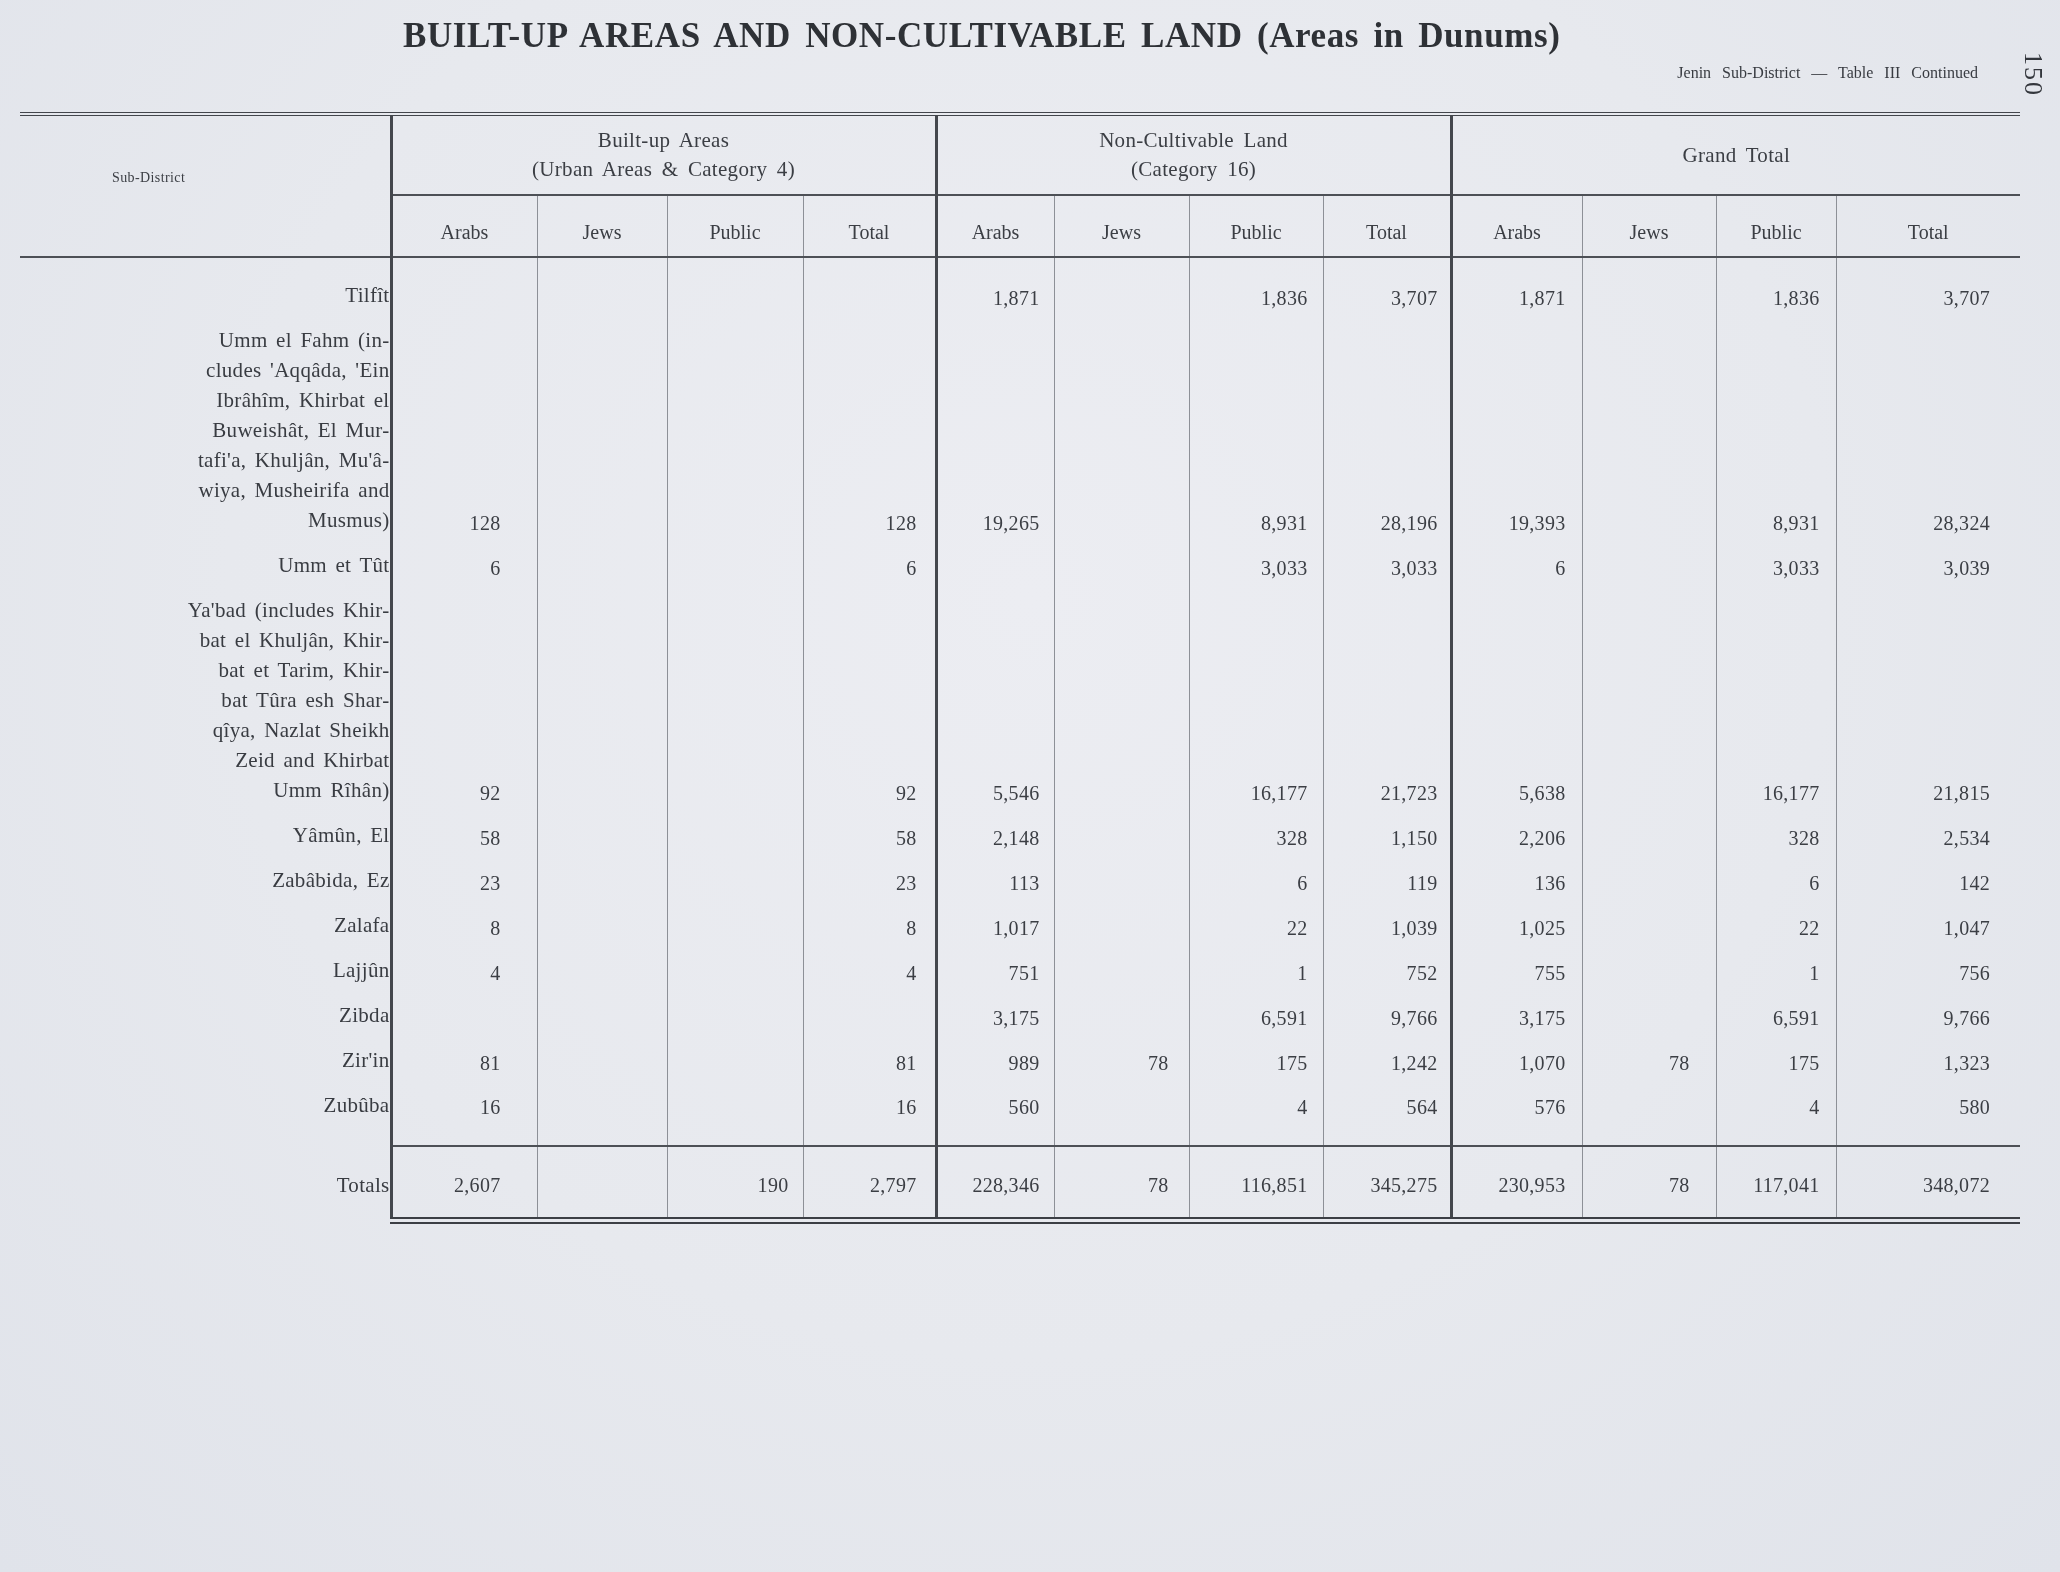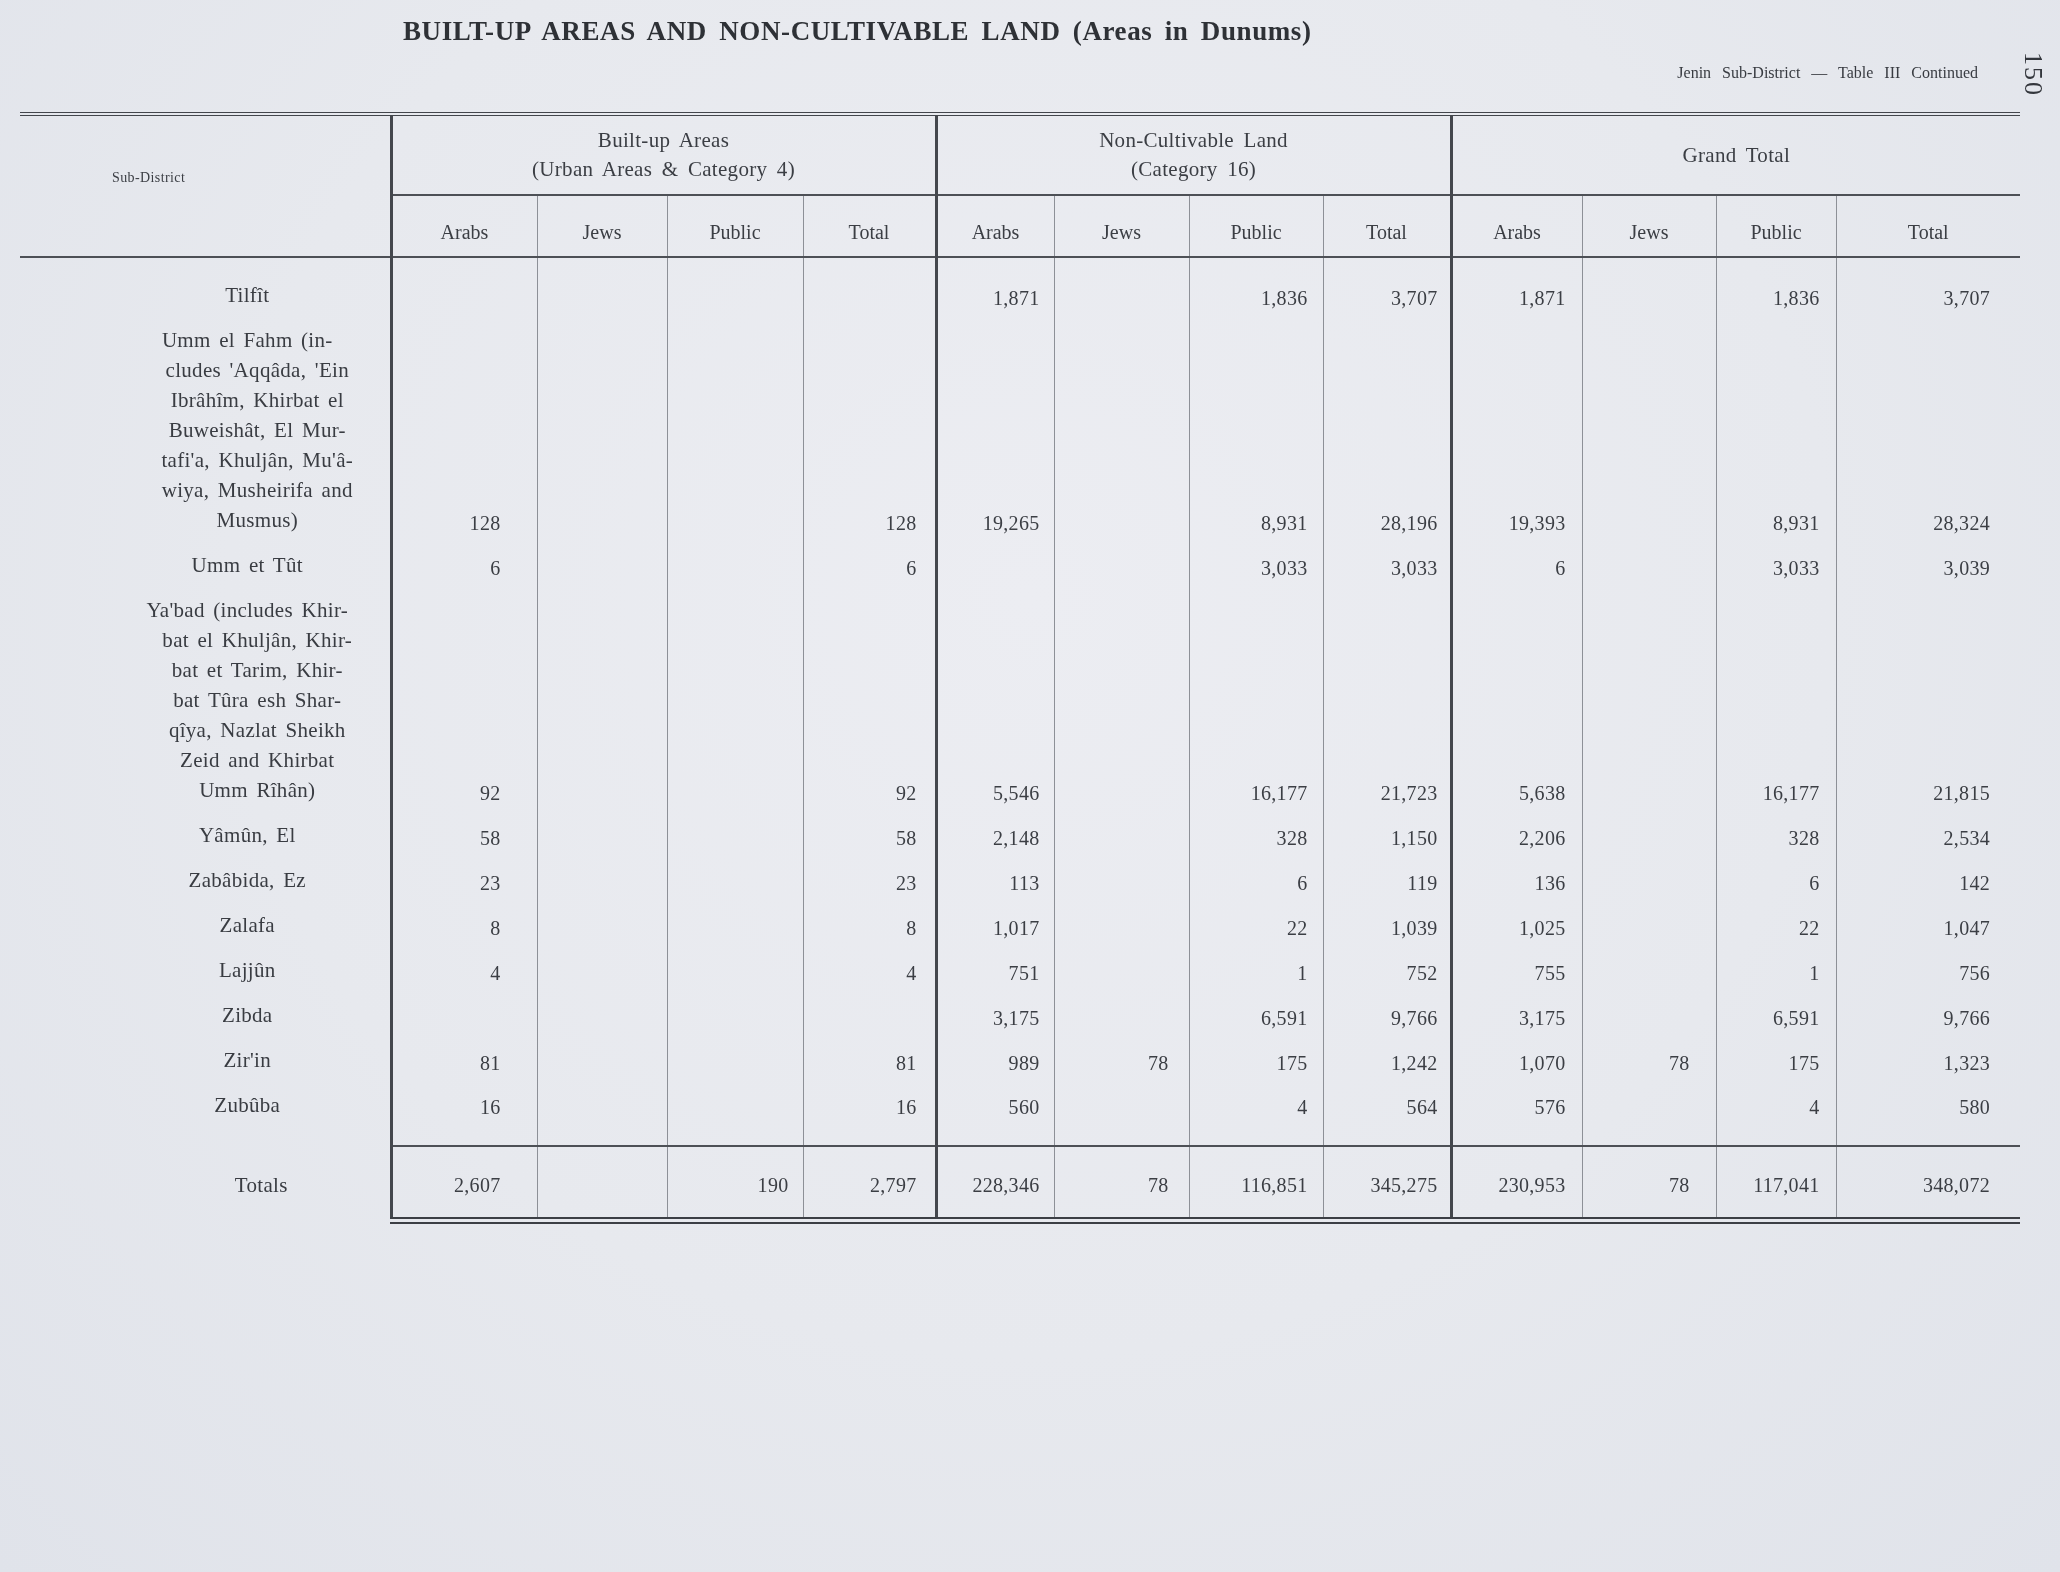--- a/index.html
+++ b/index.html
@@ -9,21 +9,21 @@
     color:#3d4046;
     background:#e6e8ee;
     overflow:hidden;
   }
   .sheet{
     position:relative;width:2060px;height:1572px;
     background:radial-gradient(ellipse at 50% 38%, #ecedf2 0%, #e7e9ee 55%, #e0e3ea 100%);
   }
   .doc-title{
     position:absolute;left:403px;top:16px;
-    font-size:27px;font-weight:bold;color:#2e3136;
+    font-size:35px;font-weight:bold;color:#2e3136;
     letter-spacing:.6px;word-spacing:5px;white-space:nowrap;
   }
   .doc-subtitle{
     position:absolute;right:82px;top:64px;
     font-size:16px;color:#383b41;word-spacing:7px;white-space:nowrap;
   }
   .page-number{
     position:absolute;right:12px;top:52px;
     writing-mode:vertical-rl;
     font-size:26px;color:#33363c;letter-spacing:2px;
@@ -52,21 +52,21 @@
   td.c6,th.c6,td.c7,th.c7,td.c8,th.c8,
   td.c10,th.c10,td.c11,th.c11,td.c12,th.c12{border-left:1px solid #8d9097;}
 
   tbody td{
     vertical-align:bottom;text-align:right;
     font-size:20px;color:#3b3e44;
     padding-top:11px;padding-bottom:4px;
     letter-spacing:.3px;
   }
   tbody tr:first-child td{padding-top:22px;}
-  tbody td.name{text-align:center;padding-right:0;}
+  tbody td.name{text-align:right;padding-right:0;}
   .name-block{font-size:21px;line-height:30px;word-spacing:3px;color:#393c42;}
   .ln-first{padding-left:84px;}
   .ln-cont{padding-left:104px;}
   
   td.c1{padding-right:36px;} td.c2{padding-right:18px;} td.c3{padding-right:14px;} td.c4{padding-right:18px;}
   td.c5{padding-right:14px;} td.c6{padding-right:20px;} td.c7{padding-right:15px;} td.c8{padding-right:12px;}
   td.c9{padding-right:16px;} td.c10{padding-right:26px;} td.c11{padding-right:16px;} td.c12{padding-right:30px;}
 
   tr.last-data td{padding-bottom:26px;}
   tr.totals td{

